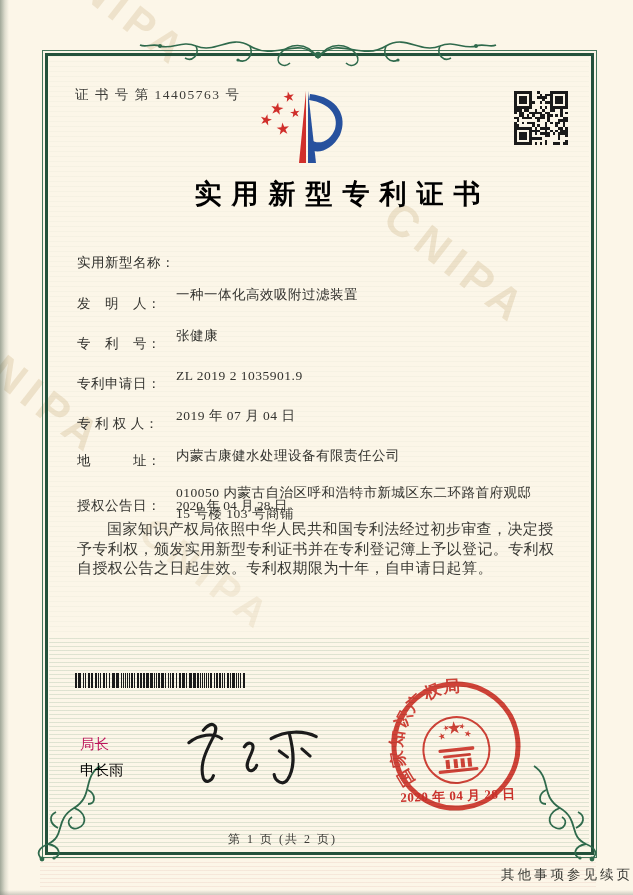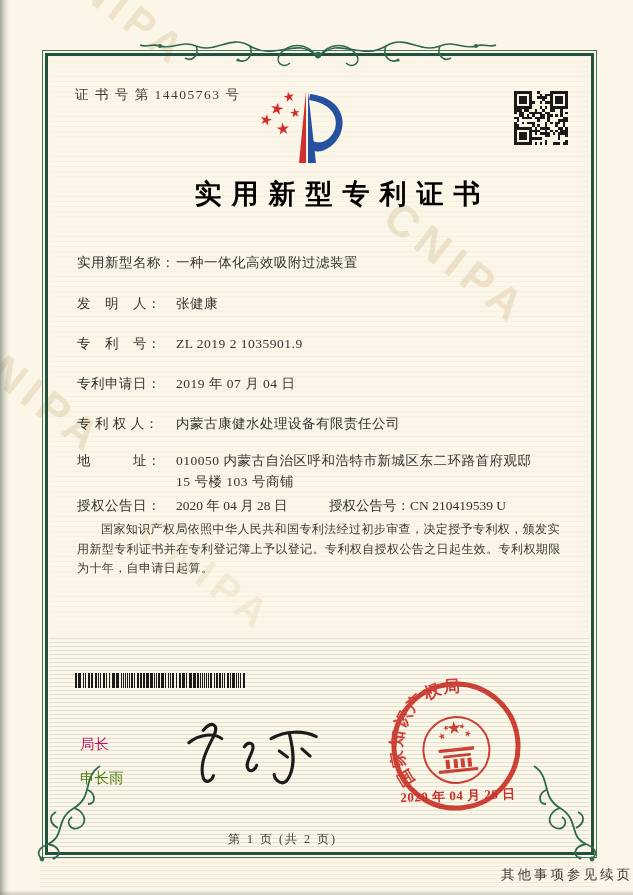--- a/index.html
+++ b/index.html
@@ -24,32 +24,32 @@
   .waves-top{position:absolute;left:49px;top:56px;width:540px;height:580px;background:repeating-linear-gradient(180deg,rgba(130,160,130,.05) 0 1px,rgba(130,160,130,0) 1px 5px);pointer-events:none;}
   .waves-pink{position:absolute;left:40px;top:858px;width:556px;height:30px;background:repeating-linear-gradient(180deg,rgba(208,140,128,.14) 0 1px,rgba(208,140,128,0) 1px 4px);pointer-events:none;}
 
   .cert-no{position:absolute;left:75px;top:86px;font-size:13.5px;color:#3c3c38;letter-spacing:1.5px;}
   .logo{position:absolute;left:249px;top:85px;width:102px;height:90px;}
   .qr{position:absolute;left:514px;top:91px;width:54px;height:54px;}
   .title{position:absolute;left:42px;top:176px;width:553px;text-align:center;font-size:27px;font-weight:700;color:#000000;letter-spacing:10px;margin-left:24px;}
 
   .field-row{position:absolute;left:77px;width:468px;font-size:13.5px;color:#33332f;line-height:21px;}
   .f-label{display:inline-block;width:99px;vertical-align:top;letter-spacing:.5px;}
-  .f-value{display:inline-block;width:calc(100% - 104px);vertical-align:top;letter-spacing:.5px;}
+  .f-value{display:inline-block;width:calc(100% - 104px);vertical-align:top;letter-spacing:.5px;margin-top:32px;}
   .row-name{top:252px;} .row-inventor{top:293px;} .row-patno{top:333px;}
   .row-filing{top:373px;} .row-patentee{top:413px;} .row-address{top:450px;}
   .row-grant{top:495px;}
   .grant2{position:absolute;left:252px;top:0;white-space:nowrap;}
 
-  .body-text{position:absolute;left:77px;top:520px;width:484px;font-size:12px;line-height:19.6px;color:#3a3a35;letter-spacing:.4px;}
+  .body-text{position:absolute;left:77px;top:520px;width:484px;font-size:15px;line-height:19.6px;color:#3a3a35;letter-spacing:.4px;}
   .body-text p{margin:0;text-indent:2em;}
 
   .barcode{position:absolute;left:75px;top:673px;width:172px;height:15px;}
   .signer-role{position:absolute;left:80px;top:735px;font-size:14.5px;color:#be185d;font-family:"Liberation Sans","DejaVu Sans",sans-serif;}
-  .signer-name{position:absolute;left:80px;top:761px;font-size:14.5px;color:#4d7c0f;font-family:Liberation Serif, serif;margin-top:8px;}
+  .signer-name{position:absolute;left:80px;top:761px;font-size:14.5px;color:#000000;font-family:Liberation Serif, serif;}
   .signature{position:absolute;left:168px;top:716px;width:165px;height:74px;}
 
   .seal{position:absolute;left:386px;top:676px;width:140px;height:140px;opacity:.9;mix-blend-mode:multiply;transform:rotate(-6deg);}
   .seal-date{position:absolute;left:394px;top:787px;width:128px;text-align:center;font-size:13px;color:#c9302a;letter-spacing:.5px;transform:rotate(-2deg);font-weight:600;}
 
   .page-info{position:absolute;left:42px;top:831px;width:481px;text-align:center;font-size:12px;color:#3c3c38;letter-spacing:2px;}
   .continuation{position:absolute;left:0;top:866px;width:633px;text-align:right;font-size:13.5px;color:#3a3a35;letter-spacing:3px;}
 
   .orn-top{position:absolute;left:138px;top:28px;}
   .orn-bl{position:absolute;left:30px;top:760px;}
@@ -376,21 +376,20 @@
     <span class="f-label">专利申请日：</span><span class="f-value">2019 年 07 月 04 日</span>
   </div>
   <div class="field-row row-patentee">
     <span class="f-label">专 利 权 人：</span><span class="f-value">内蒙古康健水处理设备有限责任公司</span>
   </div>
   <div class="field-row row-address">
     <span class="f-label">地　　　址：</span><span class="f-value">010050 内蒙古自治区呼和浩特市新城区东二环路首府观邸 15 号楼 103 号商铺</span>
   </div>
   <div class="field-row row-grant">
     <span><span class="f-label">授权公告日：</span><span>2020 年 04 月 28 日</span></span>
-    <span class="grant2"><span>授权公告号：</span><span>CN 210419539 U</span></span>
   </div>
 
   <div class="body-text">
     <p>国家知识产权局依照中华人民共和国专利法经过初步审查，决定授予专利权，颁发实用新型专利证书并在专利登记簿上予以登记。专利权自授权公告之日起生效。专利权期限为十年，自申请日起算。</p>
   </div>
 
   <div class="barcode"><svg width="172" height="15" viewBox="0 0 172 15" shape-rendering="crispEdges">
         <g fill="#1a1a1a">
           <rect x="0" y="0" width="2" height="15"></rect>
           <rect x="3" y="0" width="3" height="15"></rect>

